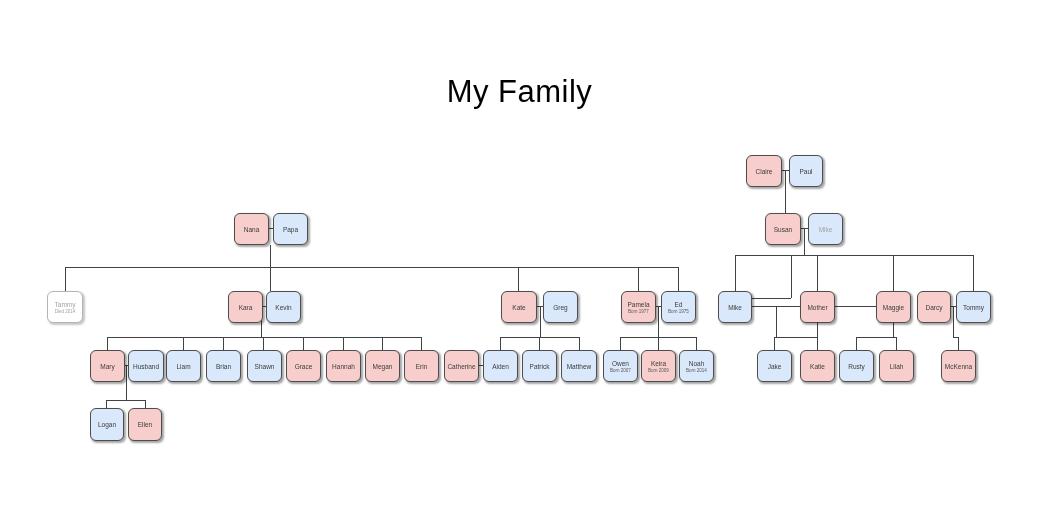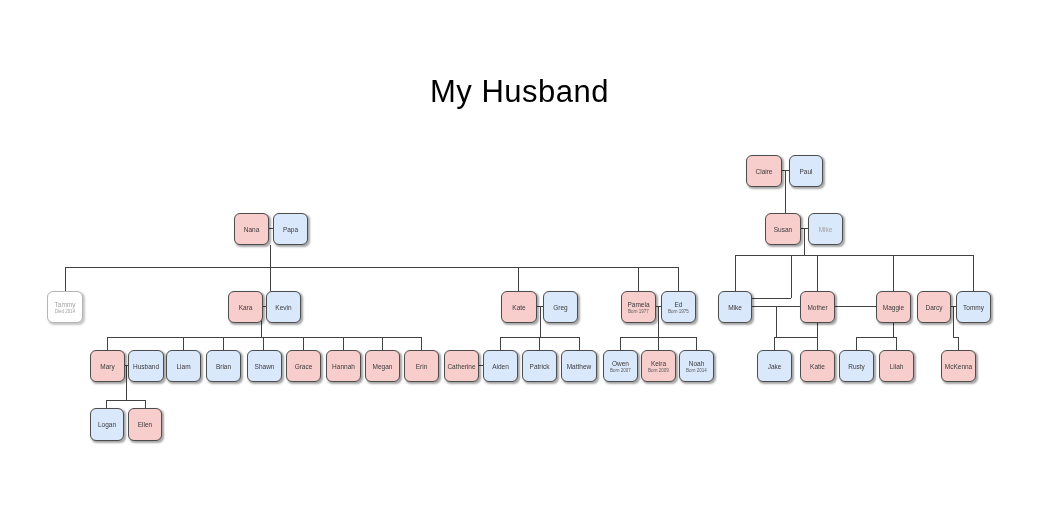--- a/index.html
+++ b/index.html
@@ -16,21 +16,21 @@
   .person.m{background:var(--male,#dae8fc);}
   .person.n{background:#ffffff;border-color:#b5b5b5;box-shadow:1.5px 1.5px 2px rgba(0,0,0,0.22);}
   .pname{font-size:6.5px;line-height:7px;color:#3b3b3b;white-space:nowrap;}
   .psub{font-size:4.5px;line-height:5px;color:#5a5a5a;margin-top:1px;white-space:nowrap;}
   .muted .pname,.muted .psub{color:#a3a3a3;}
 </style>
 </head>
 <body>
 
 <div class="canvas">
-  <div class="title">My Husband</div>
+  <div class="title">My Family</div>
 <div class="edge" style="left: 781px; top: 170px; width: 8px; height: 1px;"></div>
     <div class="edge" style="left: 785px; top: 170px; width: 1px; height: 43px;"></div>
     <div class="edge" style="left: 800px; top: 228px; width: 8px; height: 1px;"></div>
     <div class="edge" style="left: 268px; top: 228px; width: 5px; height: 1px;"></div>
     <div class="edge" style="left: 804px; top: 228px; width: 1px; height: 27px;"></div>
     <div class="edge" style="left: 735px; top: 255px; width: 239px; height: 1px;"></div>
     <div class="edge" style="left: 735px; top: 255px; width: 1px; height: 36px;"></div>
     <div class="edge" style="left: 817px; top: 255px; width: 1px; height: 36px;"></div>
     <div class="edge" style="left: 893px; top: 255px; width: 1px; height: 36px;"></div>
     <div class="edge" style="left: 973px; top: 255px; width: 1px; height: 36px;"></div>

